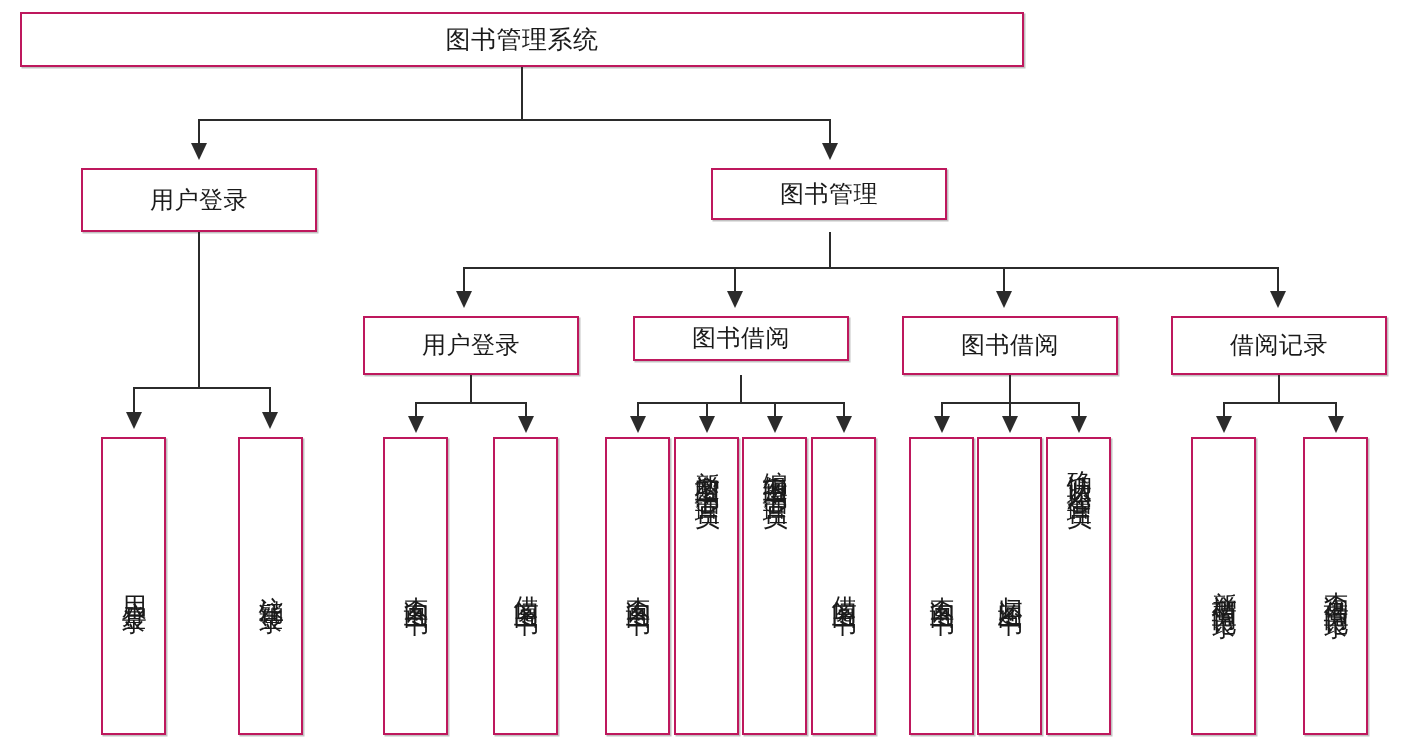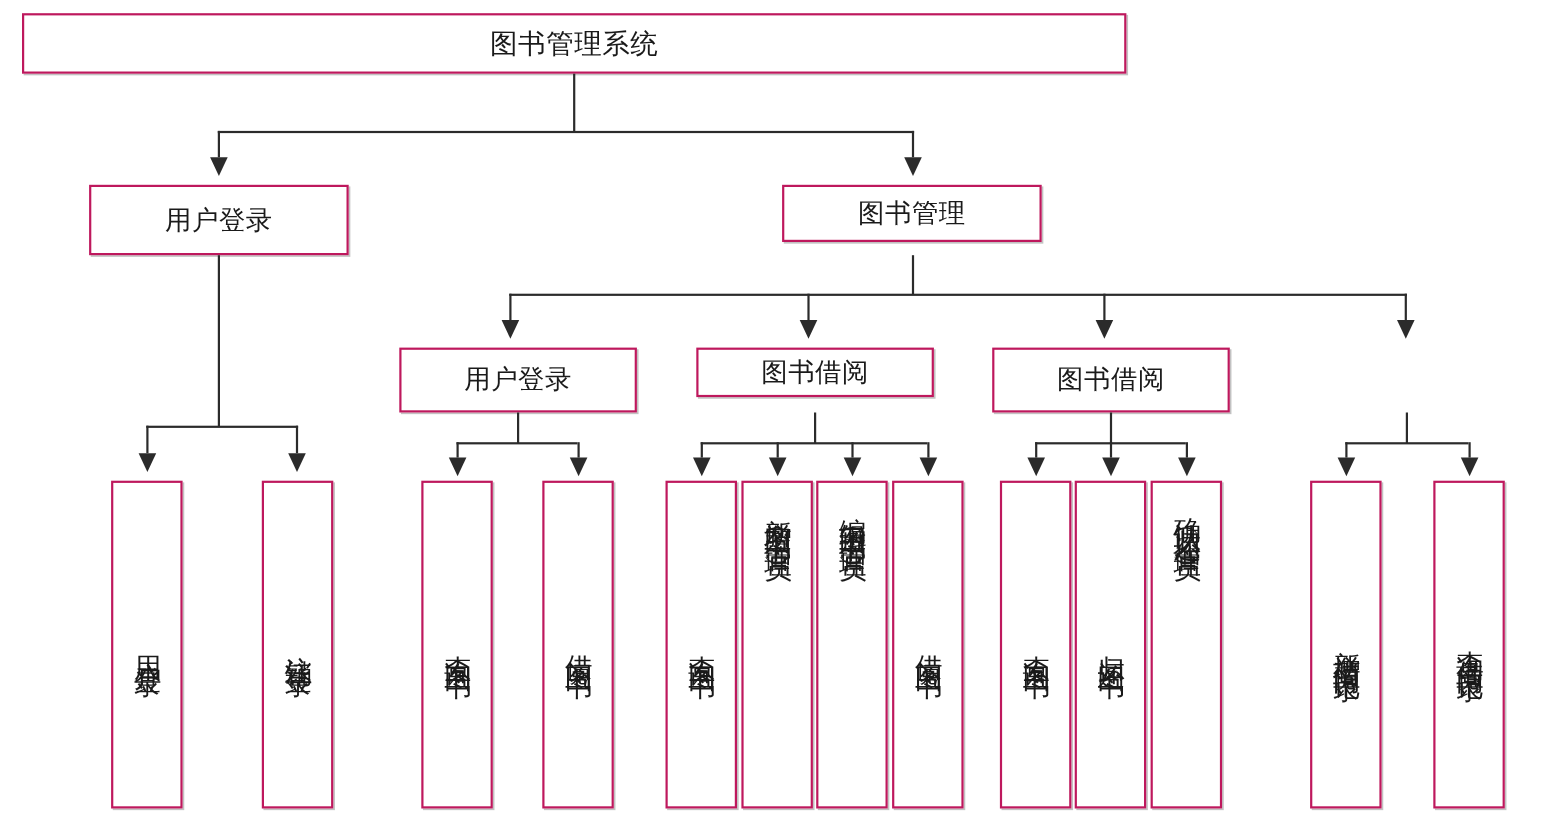--- a/index.html
+++ b/index.html
@@ -126,20 +126,23 @@
 
   <div class="node l3" style="left:363px;top:316px;width:216px;height:59px;">
     <span class="label">用户登录</span>
   </div>
   <div class="node l3" style="left:633px;top:316px;width:216px;height:45px;">
     <span class="label">图书借阅</span>
   </div>
   <div class="node l3" style="left:902px;top:316px;width:216px;height:59px;">
     <span class="label">图书借阅</span>
   </div>
+  <div class="node l3" style="left:1171px;top:316px;width:216px;height:59px;">
+    <span class="label">借阅记录</span>
+  </div>
 
   <div class="vline" style="left:470px;top:375px;height:28px;"></div>
   <div class="hline" style="left:415px;top:402px;width:110px;"></div>
   <div class="vline" style="left:415px;top:402px;height:14px;"></div>
   <div class="arrow" style="left:408px;top:416px;"></div>
   <div class="vline" style="left:525px;top:402px;height:14px;"></div>
   <div class="arrow" style="left:518px;top:416px;"></div>
 
   <div class="vline" style="left:740px;top:375px;height:28px;"></div>
   <div class="hline" style="left:637px;top:402px;width:206px;"></div>

